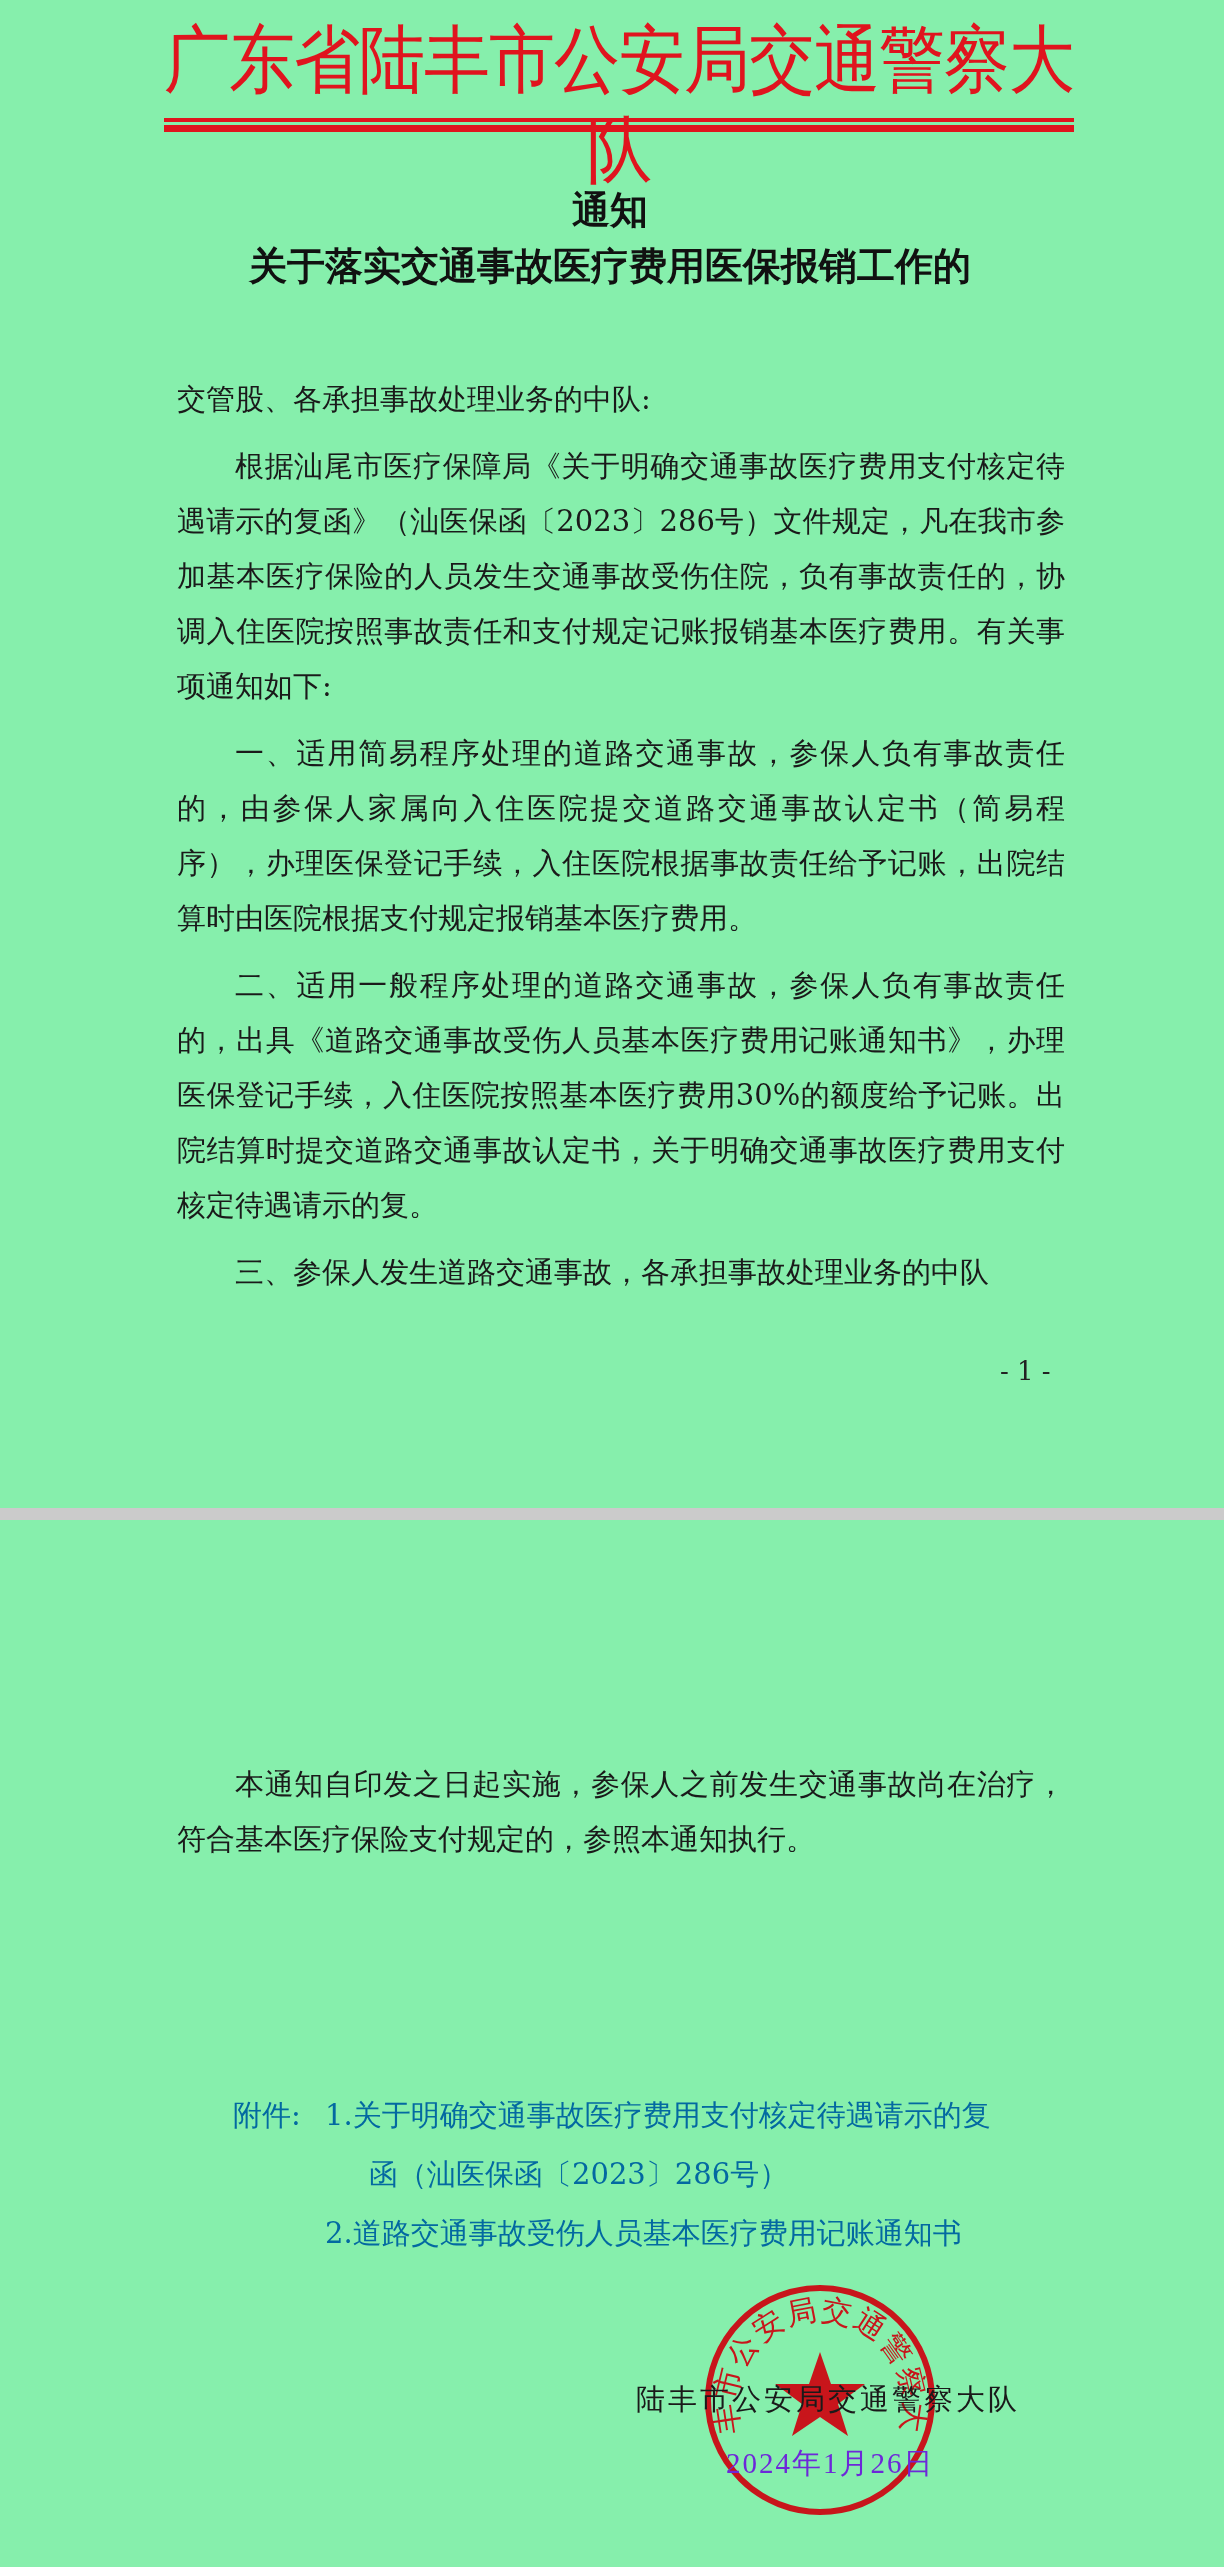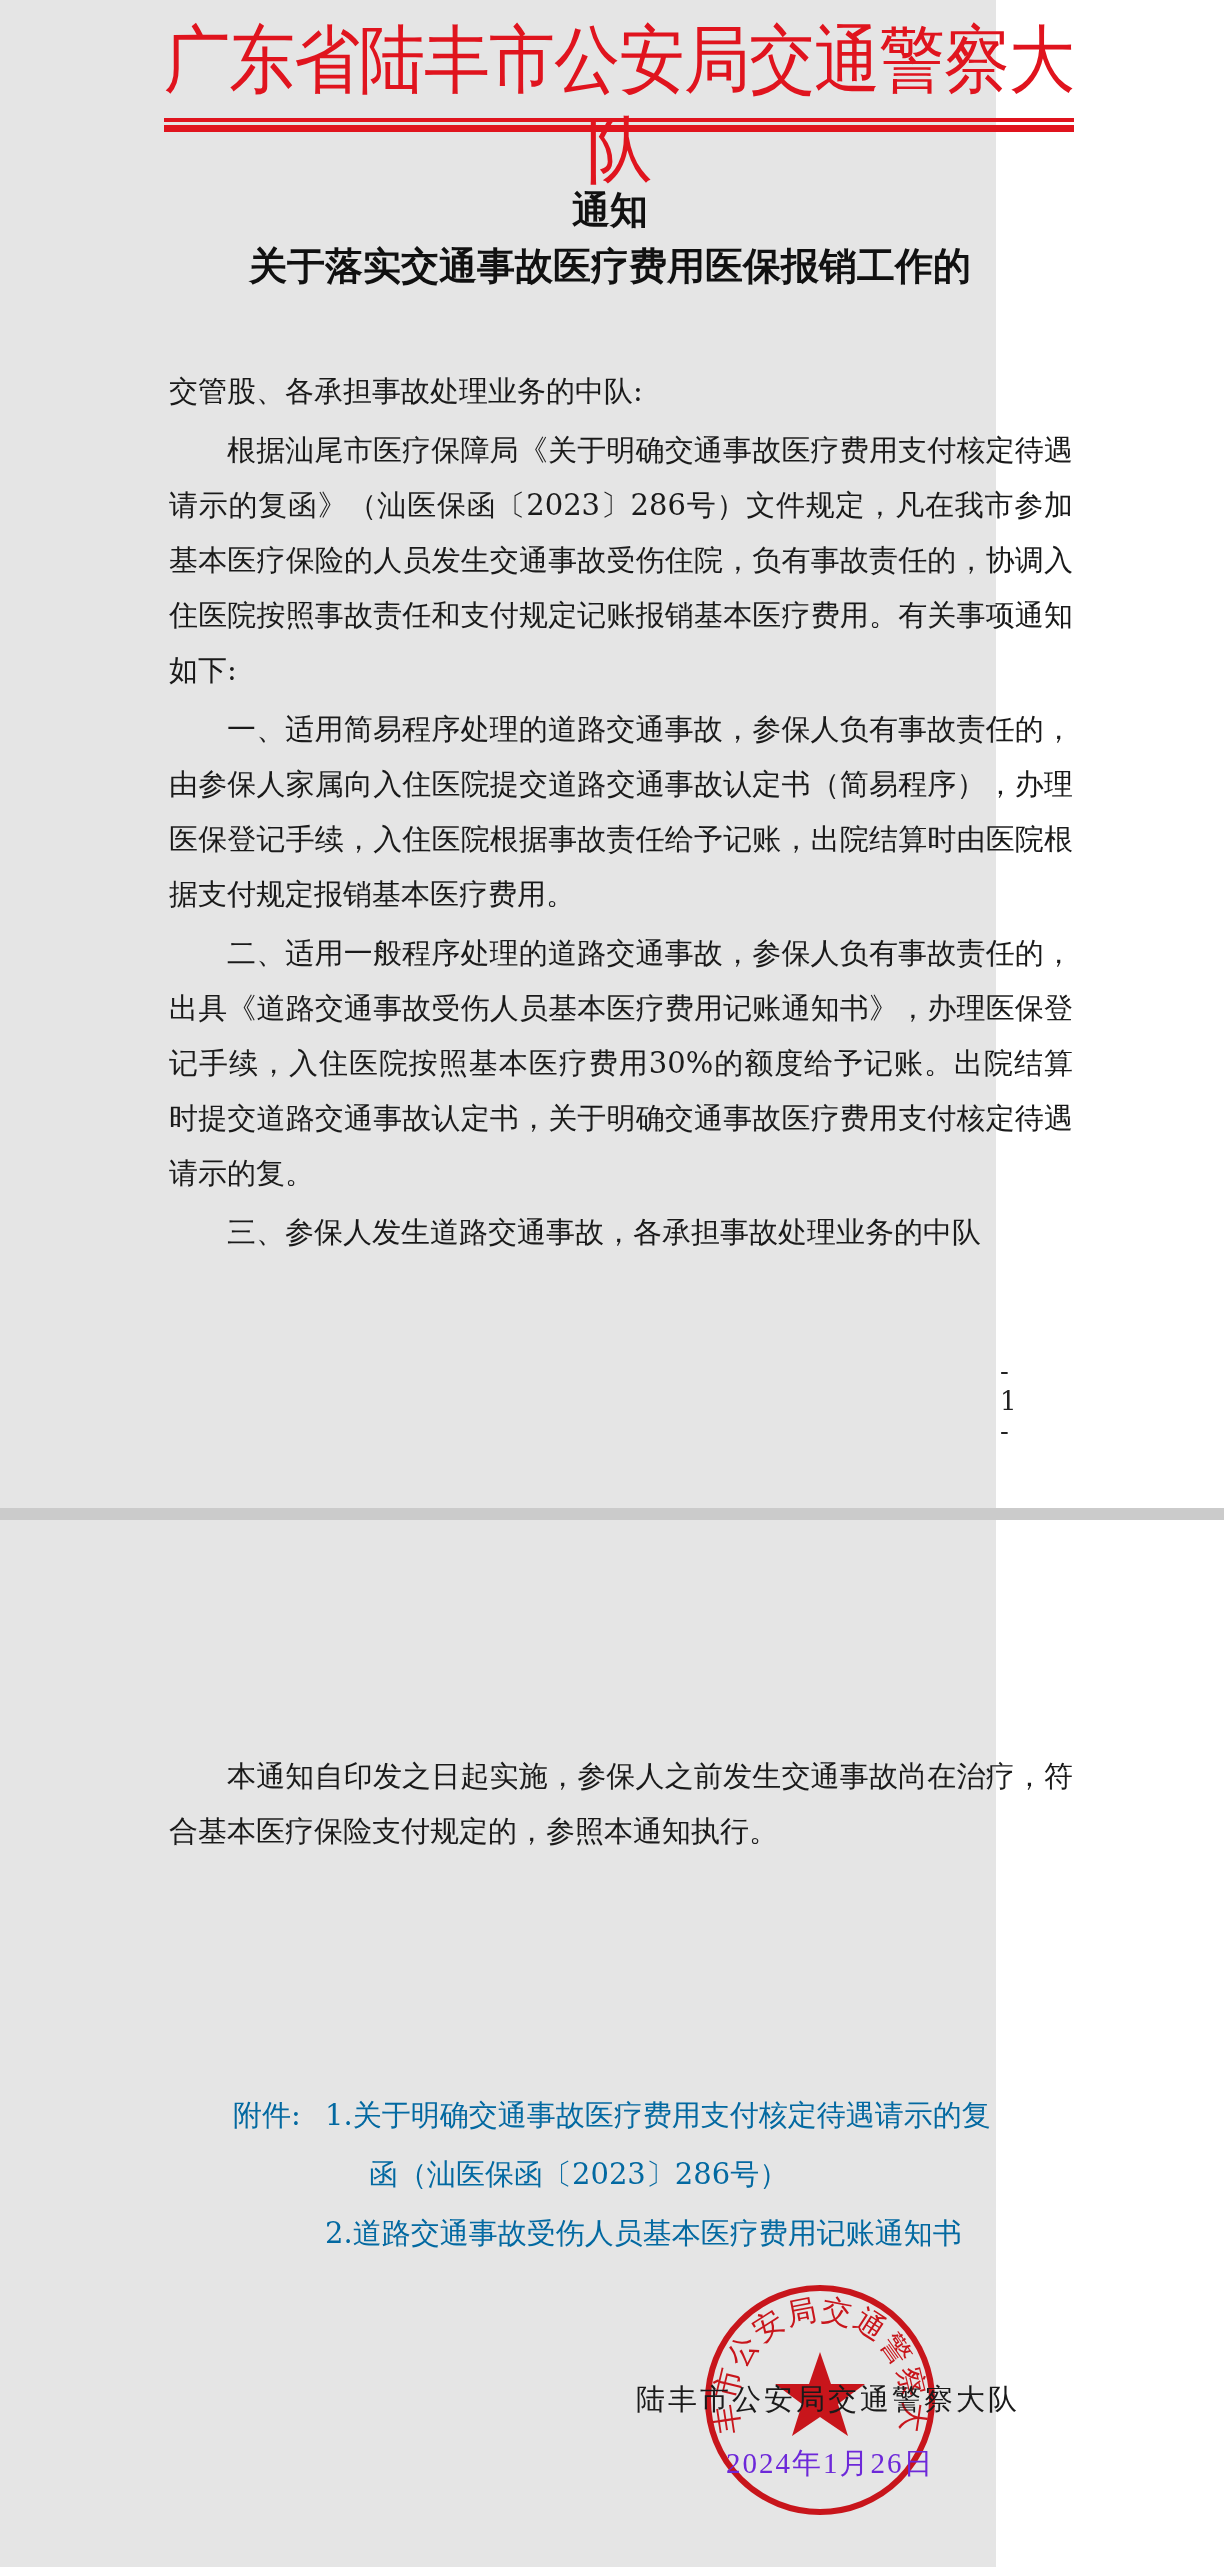--- a/index.html
+++ b/index.html
@@ -1,34 +1,34 @@
 <!DOCTYPE html>
 <html><head>
 <meta charset="utf-8">
 <style>
   html, body { margin: 0; padding: 0; background: #ffffff; }
   body { width: 1224px; height: 2567px; position: relative; overflow: hidden;
          font-family: "DejaVu Serif", "Liberation Serif", serif; color: #1a1a1a; }
-  .page { position: absolute; left: 0; width: 996px; background: #e5e5e5; }
+  .page { position: absolute; left: 0; width: 1224px; background: #86efac; }
   .page1 { top: 0; height: 1508px; }
   .page2 { top: 1520px; height: 1047px; }
   .page-gap { position: absolute; left: 0; top: 1508px; width: 1224px; height: 12px; background: #cbcbcb; }
 
   .masthead { position: absolute; left: 164px; top: 16px; width: 910px; text-align: center;
               color: #e0141e; font-family: "Liberation Serif", "DejaVu Serif", serif;
               font-size: 66px; line-height: 80px; letter-spacing: -1px; transform: scaleY(1.12); transform-origin: top center; }
   .rule-thin { position: absolute; left: 164px; top: 118px; width: 910px; height: 4px; background: #e0141e; }
   .rule-thick { position: absolute; left: 164px; top: 125px; width: 910px; height: 7px; background: #e0141e; }
 
   .doc-title { position: absolute; left: 150px; top: 182px; width: 920px; text-align: center;
                font-size: 38px; line-height: 56px; font-weight: bold; color: #111; }
 
   .body-text { position: absolute; left: 165px; width: 912px; font-size: 29px; line-height: 55px;
                color: #1a1a1a; text-align: justify; }
-  .body-text p { margin: 4px; }
+  .body-text p { margin: 12px; }
   .indent { text-indent: 58px; }
 
   .page-num { position: absolute; left: 1000px; top: 1356px; font-size: 26px; color: #222; }
 
   .attach { position: absolute; left: 165px; top: 2086px; width: 912px; font-size: 29px; line-height: 59px; color: #0369a1; }
   .attach-row { display: flex; }
   .attach-label { width: 160px; padding-left: 68px; box-sizing: border-box; white-space: nowrap; }
   .attach-items { flex: 1; }
   .attach-item-cont { padding-left: 44px; }
 

